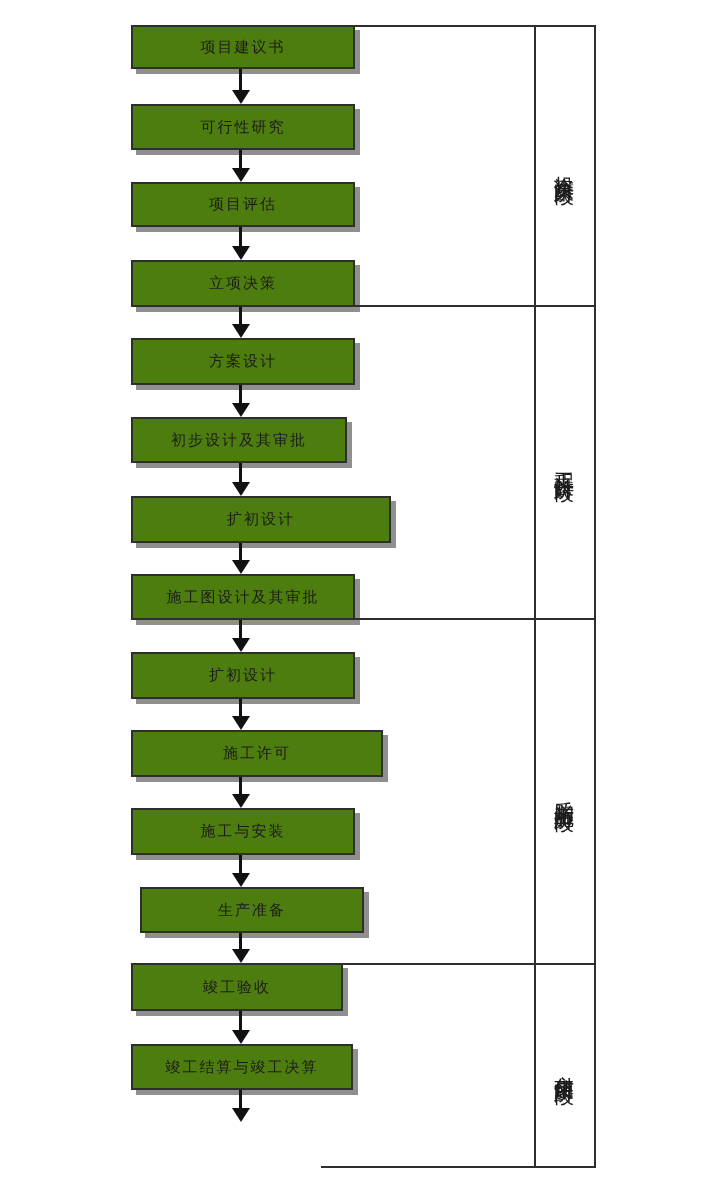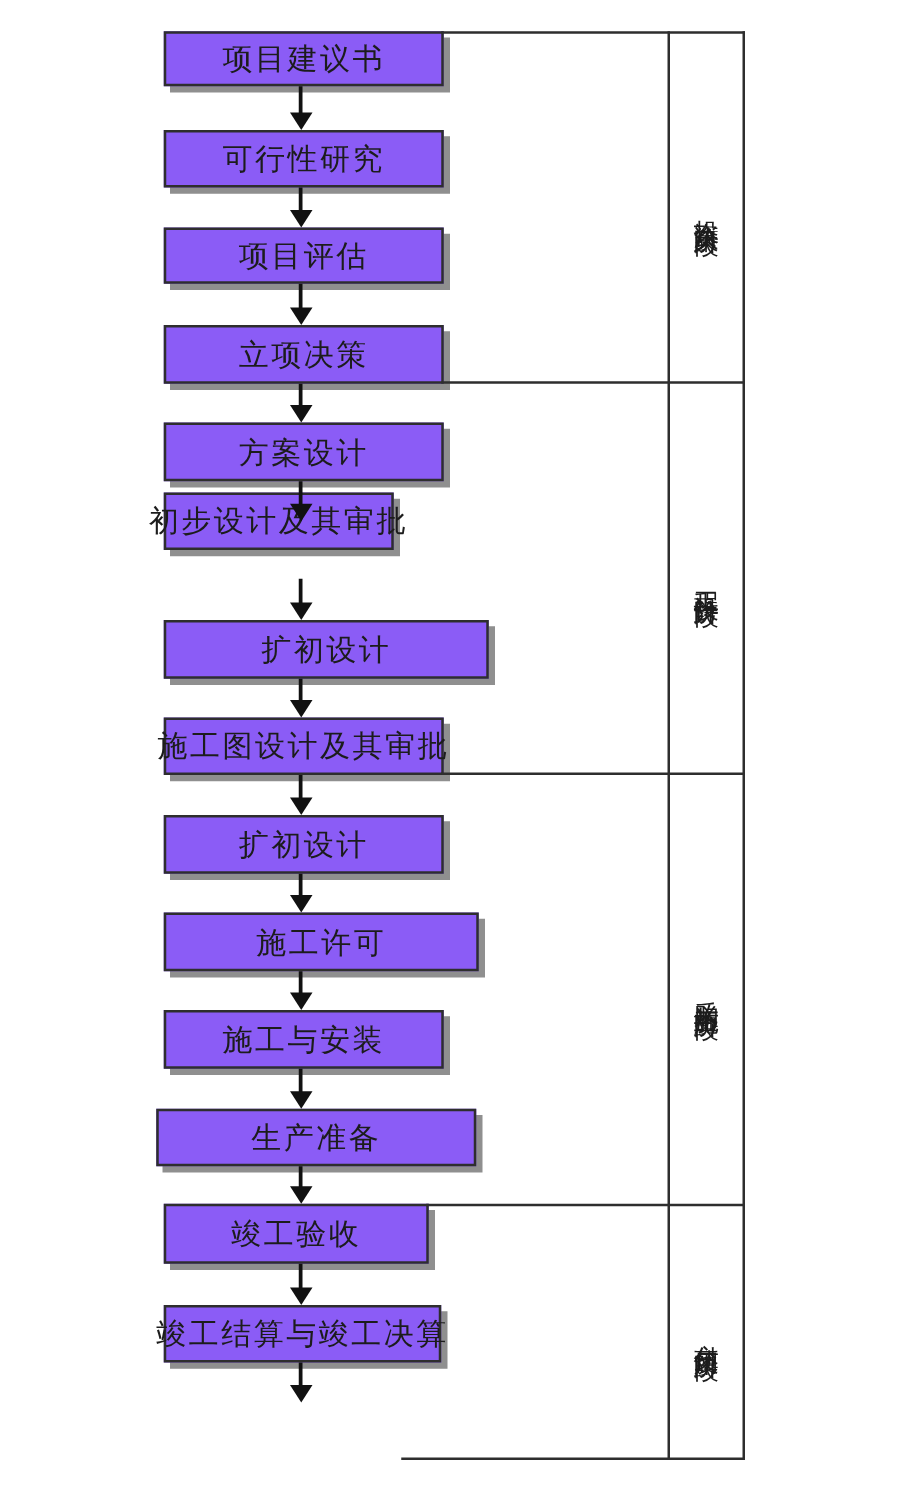--- a/index.html
+++ b/index.html
@@ -9,24 +9,24 @@
     --ink:#1c1c1c;
     --bg:#ffffff;
   }
   html,body{margin:0;padding:0;background:#fff;}
   .canvas{
     position:relative;width:720px;height:1197px;background:var(--bg);
     font-family:"Liberation Serif","DejaVu Serif",serif;overflow:hidden;
   }
   .flow-box{
     position:absolute;box-sizing:border-box;
-    border:2px solid var(--line);background:#8b5cf6;
+    border:2px solid var(--line);background:#4d7c0f;
     box-shadow:5px 5px 0 var(--shadow);
     display:flex;align-items:center;justify-content:center;
-    font-size:24px;letter-spacing:2px;color:var(--ink);
+    font-size:15px;letter-spacing:2px;color:var(--ink);
     white-space:nowrap;
   }
   .flow-arrow{position:absolute;width:18px;}
   .flow-arrow::before{
     content:"";position:absolute;left:7px;top:0;bottom:11px;width:3px;background:var(--arrow);
   }
   .flow-arrow::after{
     content:"";position:absolute;left:0;bottom:0;width:0;height:0;
     border-left:9px solid transparent;border-right:9px solid transparent;
     border-top:14px solid var(--arrow);
@@ -45,27 +45,27 @@
 </head>
 <body>
 
 <div class="canvas">
 
   <div class="flow-box" style="left:131px;top:25px;width:224px;height:44px">项目建议书</div>
   <div class="flow-box" style="left:131px;top:104px;width:224px;height:46px">可行性研究</div>
   <div class="flow-box" style="left:131px;top:182px;width:224px;height:45px">项目评估</div>
   <div class="flow-box" style="left:131px;top:260px;width:224px;height:47px">立项决策</div>
   <div class="flow-box" style="left:131px;top:338px;width:224px;height:47px">方案设计</div>
-  <div class="flow-box" style="left:131px;top:394px;width:184px;height:46px">初步设计及其审批</div>
+  <div class="flow-box" style="left:131px;top:417px;width:216px;height:46px">初步设计及其审批</div>
   <div class="flow-box" style="left:131px;top:496px;width:260px;height:47px">扩初设计</div>
   <div class="flow-box" style="left:131px;top:574px;width:224px;height:46px">施工图设计及其审批</div>
   <div class="flow-box" style="left:131px;top:652px;width:224px;height:47px">扩初设计</div>
   <div class="flow-box" style="left:131px;top:730px;width:252px;height:47px">施工许可</div>
   <div class="flow-box" style="left:131px;top:808px;width:224px;height:47px">施工与安装</div>
-  <div class="flow-box" style="left:125px;top:887px;width:256px;height:46px">生产准备</div>
+  <div class="flow-box" style="left:140px;top:887px;width:224px;height:46px">生产准备</div>
   <div class="flow-box" style="left:131px;top:963px;width:212px;height:48px">竣工验收</div>
   <div class="flow-box" style="left:131px;top:1044px;width:222px;height:46px">竣工结算与竣工决算</div>
 
   <div class="flow-arrow" style="left:232px;top:69px;height:35px"></div>
   <div class="flow-arrow" style="left:232px;top:150px;height:32px"></div>
   <div class="flow-arrow" style="left:232px;top:227px;height:33px"></div>
   <div class="flow-arrow" style="left:232px;top:307px;height:31px"></div>
   <div class="flow-arrow" style="left:232px;top:385px;height:32px"></div>
   <div class="flow-arrow" style="left:232px;top:463px;height:33px"></div>
   <div class="flow-arrow" style="left:232px;top:543px;height:31px"></div>

